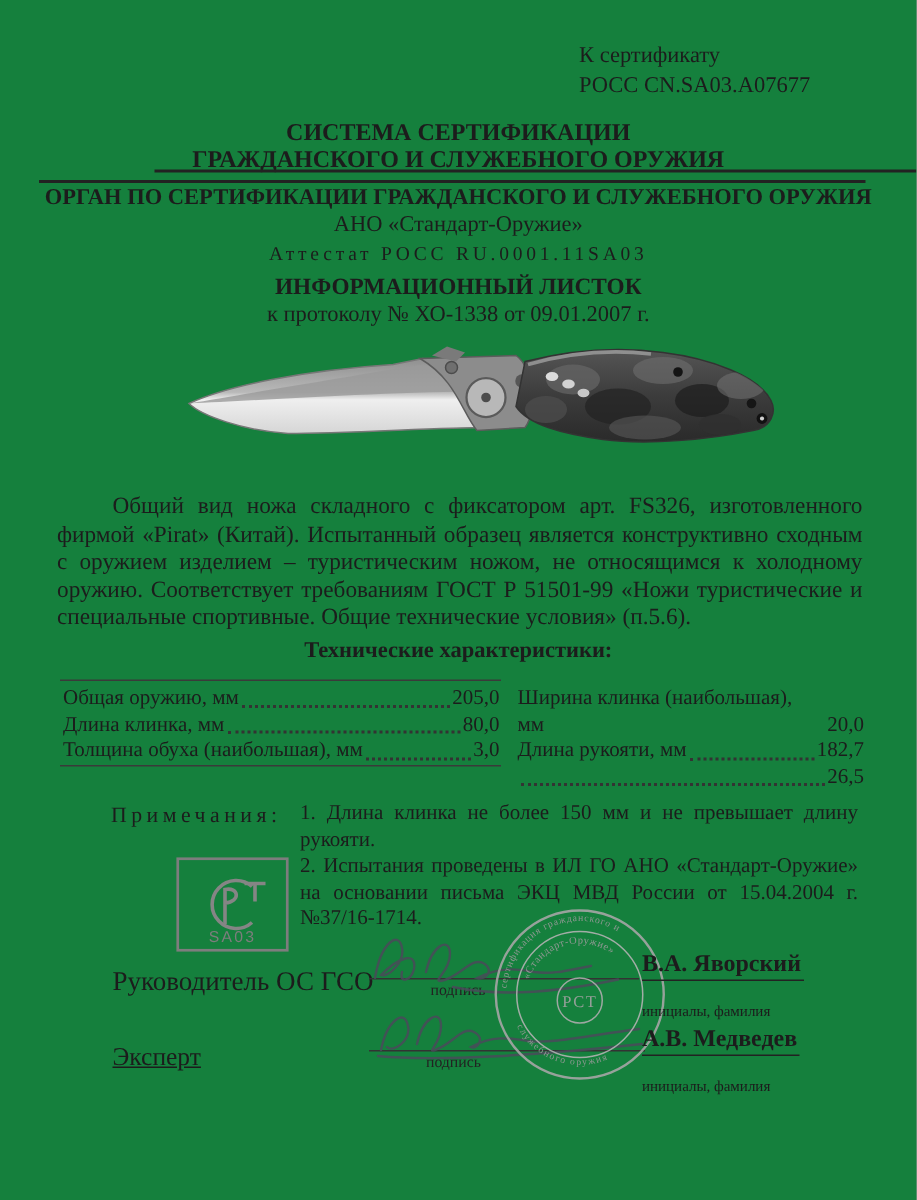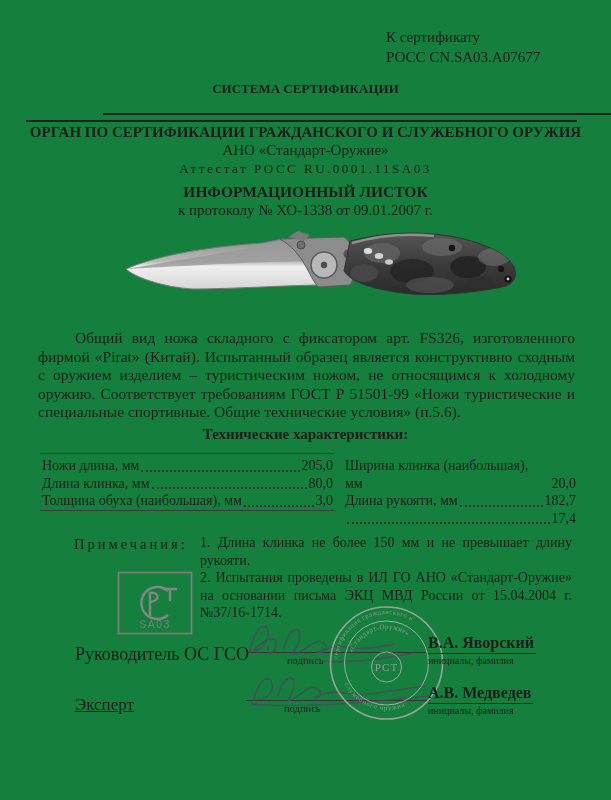--- a/index.html
+++ b/index.html
@@ -8,21 +8,21 @@
     background:#15803d;color:#1c1c1c;
     font-family:"Liberation Serif","DejaVu Serif",serif;
     overflow:hidden;
   }
   .abs{position:absolute;}
   .center{left:0;width:611px;text-align:center;}
   .b{font-weight:bold;}
   .rule{background:#222;}
   
   .cert-ref{top:27px;left:386px;font-size:15px;line-height:20px;}
-  .sys{top:80px;font-size:13px;line-height:18px;}
+  .sys{top:80px;font-size:16px;line-height:18px;}
   .rule-a{top:113px;left:103px;width:508px;height:2px;}
   .rule-b{top:120px;left:26px;width:551px;height:1.5px;}
   .organ{top:123px;font-size:15px;line-height:18px;}
   .attestat{font-size:13px;letter-spacing:2.5px;font-weight:normal;margin-top:1px;}
   .doc-title{top:183px;font-size:15.5px;line-height:18px;}
   .doc-sub{font-size:15px;font-weight:normal;}
   
   .knife{top:227px;left:112px;}
   
   .descr{
@@ -45,38 +45,39 @@
   .role-1{top:644px;left:75px;font-size:18px;}
   .role-2{top:695px;left:75px;font-size:17px;text-decoration:underline;}
   .sig-line{border-top:1.3px solid #333;height:0;}
   .sig-line-1{top:652px;left:246px;width:180px;}
   .sig-line-2{top:700px;left:246px;width:184px;}
   .sig-caption{font-size:10.5px;color:#222;}
   .sig-caption-1{top:655px;left:287px;}
   .sig-caption-2{top:703px;left:284px;}
   .name-block{width:150px;}
   .name-block .nm{font-size:16px;font-weight:bold;border-bottom:1.5px solid #222;display:inline-block;padding:0 2px 1px 0;}
-  .name-block .cap{font-size:10px;margin-top:1px;}
+  .name-block .cap{font-size:10px;margin-top:15px;}
   .name-1{top:634px;left:428px;}
   .name-2{top:684px;left:428px;}
   .round-seal{top:601px;left:326px;opacity:.9;}
   .squiggles{top:608px;left:242px;}
 </style>
 </head>
 <body>
 
 <div class="page">
 
   <div class="abs cert-ref">
     <div>К сертификату</div>
     <div>РОСС CN.SA03.A07677</div>
   </div>
 
   <div class="abs center sys b">
     <div>СИСТЕМА СЕРТИФИКАЦИИ</div>
+    <div>ГРАЖДАНСКОГО И СЛУЖЕБНОГО ОРУЖИЯ</div>
   </div>
 
   <div class="abs rule rule-a"></div>
   <div class="abs rule rule-b"></div>
 
   <div class="abs center organ">
     <div class="b">ОРГАН ПО СЕРТИФИКАЦИИ ГРАЖДАНСКОГО И СЛУЖЕБНОГО ОРУЖИЯ</div>
     <div>АНО «Стандарт-Оружие»</div>
     <div class="attestat">Аттестат РОСС RU.0001.11SA03</div>
   </div>
@@ -137,21 +138,21 @@
   </svg>
 
   <div class="abs descr">Общий вид ножа складного с фиксатором арт. FS326, изготовленного фирмой «Pirat» (Китай). Испытанный образец является конструктивно сходным с оружием изделием – туристическим ножом, не относящимся к холодному оружию. Соответствует требованиям ГОСТ Р 51501-99 «Ножи туристические и специальные спортивные. Общие технические условия» (п.5.6).</div>
 
   <div class="abs center spec-title b">Технические характеристики:</div>
   <div class="abs spec-rule-top"></div>
   <div class="abs spec-rule-bot"></div>
 
   <div class="abs spec-col spec-col-l">
     <div class="spec-row">
-      <span>Ножи длина, мм</span>
+      <span>Общая оружию, мм</span>
         <span class="leader"></span>
         <span>205,0</span>
     </div>
     <div class="spec-row">
       <span>Длина клинка, мм</span>
         <span class="leader"></span>
         <span>80,0</span>
     </div>
     <div class="spec-row">
       <span>Толщина обуха (наибольшая), мм</span>
@@ -166,21 +167,21 @@
         <span class="leader"></span>
         <span>20,0</span>
     </div>
     <div class="spec-row">
       <span>Длина рукояти, мм</span>
         <span class="leader"></span>
         <span>182,7</span>
     </div>
     <div class="spec-row">
         <span class="leader"></span>
-        <span>17,4</span>
+        <span>26,5</span>
     </div>
   </div>
 
   <div class="abs notes-label">Примечания:</div>
   <div class="abs notes-items">
     <div>1. Длина клинка не более 150 мм и не превышает длину рукояти.</div>
     <div>2. Испытания проведены в ИЛ ГО АНО «Стандарт-Оружие» на основании письма ЭКЦ МВД России от 15.04.2004 г. №37/16-1714.</div>
   </div>
 
   <svg class="abs sq-stamp" width="78" height="70" viewBox="0 0 78 70">

